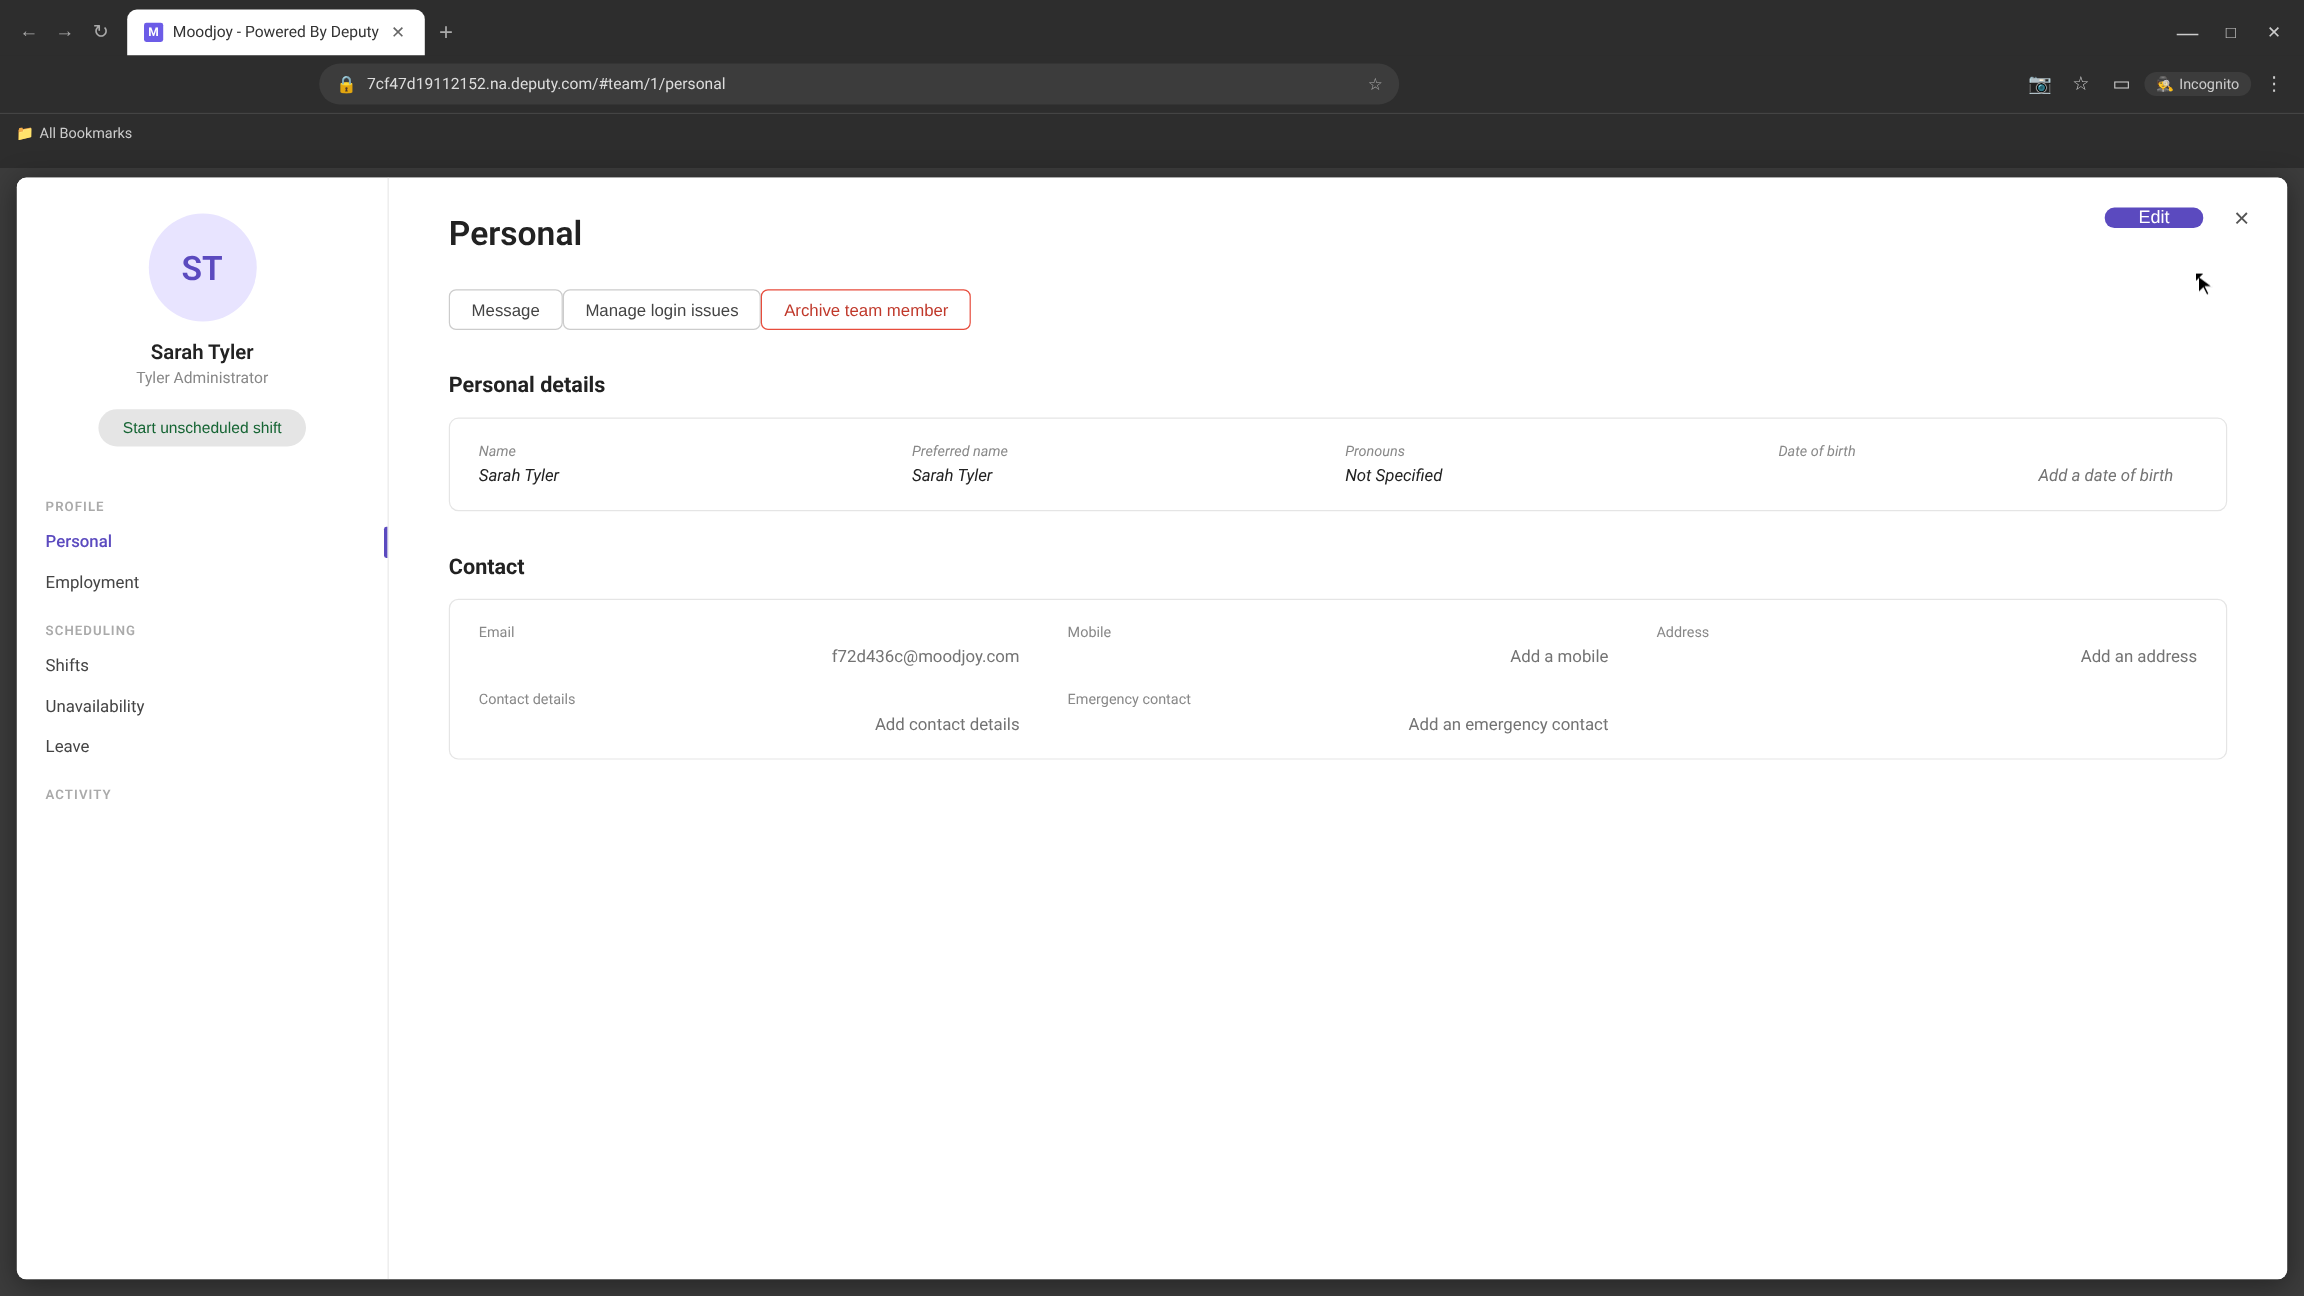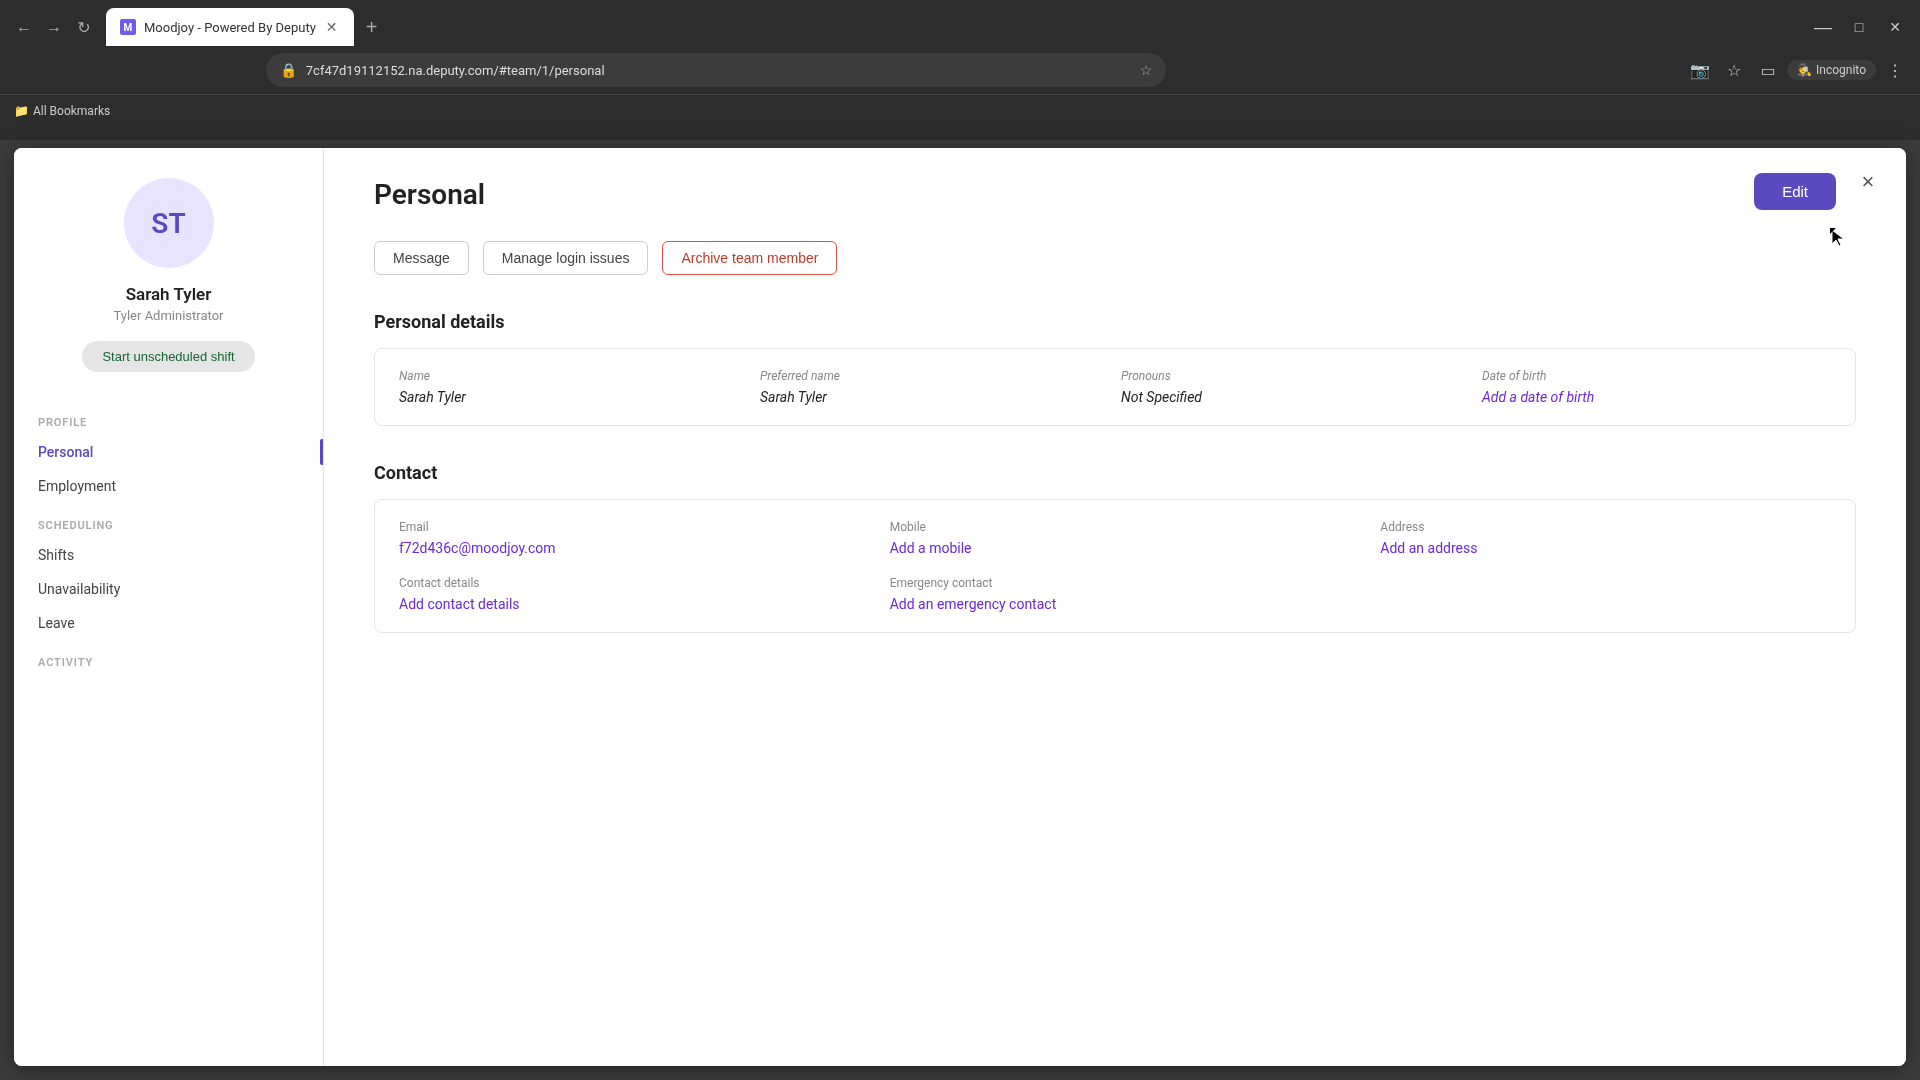--- a/index.html
+++ b/index.html
@@ -307,21 +307,21 @@
       border-radius: 50%;
     }
     .page-title {
       font-size: 28px;
       font-weight: 600;
       color: #222;
       margin-bottom: 30px;
     }
     .action-buttons {
       display: flex;
-      gap: 14px;
+      gap: 0;
       margin-bottom: 36px;
       align-items: flex-end;
     }
     .action-btn {
       border: 1.5px solid #ccc;
       background: #fff;
       border-radius: 6px;
       padding: 8px 18px;
       font-size: 14px;
       color: #444;
@@ -332,21 +332,21 @@
       border-color: #e74c3c;
     }
     .edit-btn {
       position: absolute;
       top: 25px;
       right: 70px;
       background: #5b4abf;
       color: #fff;
       border: none;
       border-radius: 8px;
-      padding: 10px 28px;
+      padding: 0 28px;
       font-size: 15px;
       font-weight: 500;
       cursor: pointer;
     }
 
     .section-title {
       font-size: 18px;
       font-weight: 700;
       color: #222;
       margin-bottom: 16px;
@@ -371,22 +371,23 @@
       color: #888;
       margin-bottom: 6px;
       font-weight: 400;
     }
     .detail-value {
       font-size: 14px;
       color: #222;
       font-weight: 400;
     }
     .detail-value.link {
-      color: #6d28d9;
-      cursor: pointer;
+      color: #737373;
+      cursor: pointer;
+      text-align: right;
     }
 
     .contact-section { margin-bottom: 36px; }
     .contact-grid {
       border: 1px solid #e5e5e5;
       border-radius: 8px;
       padding: 20px 24px;
     }
     .contact-row {
       display: flex;

